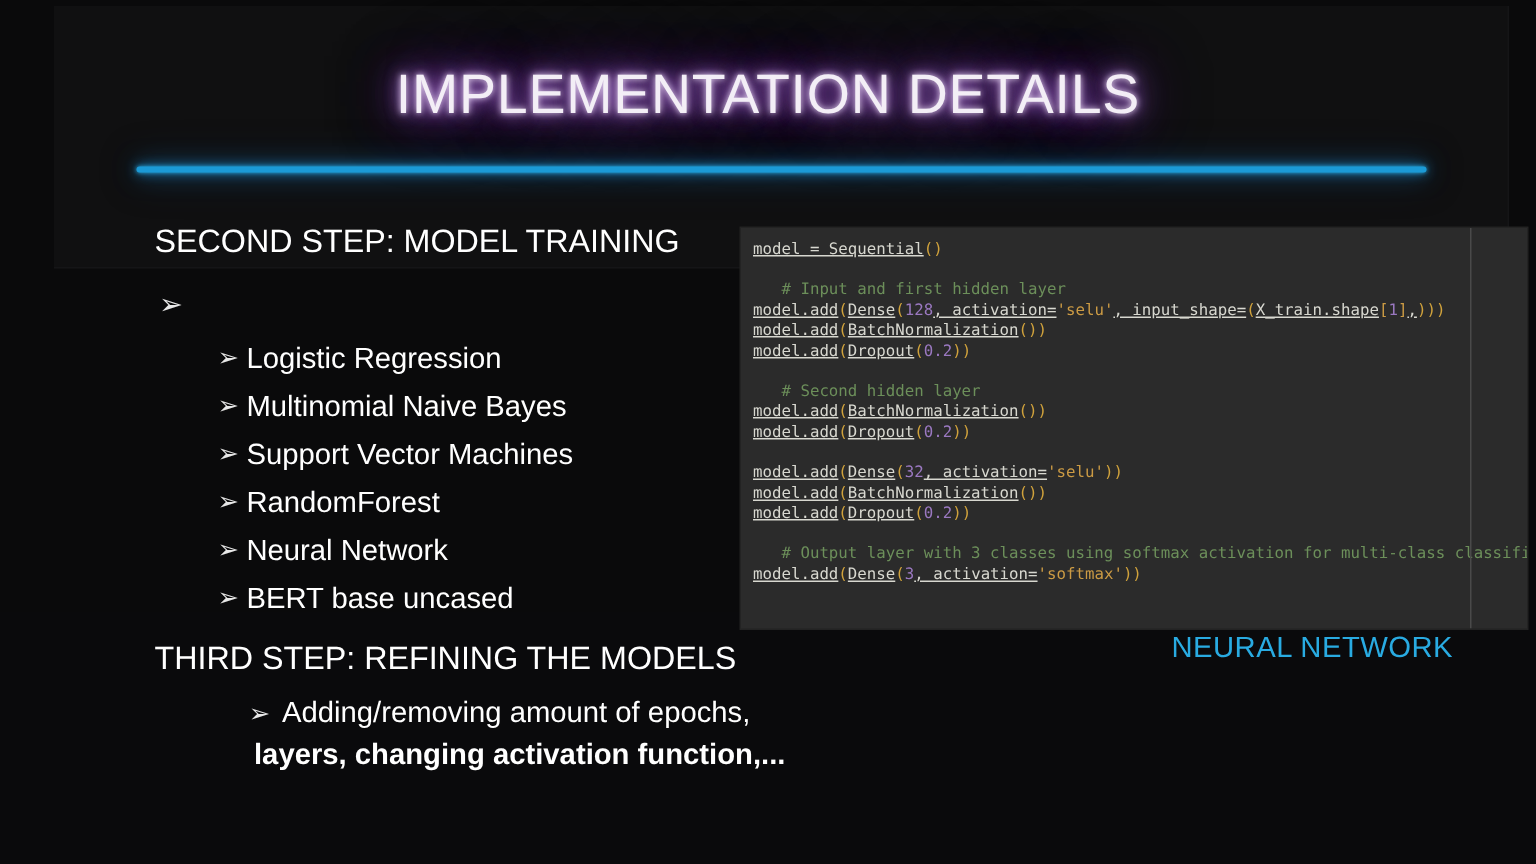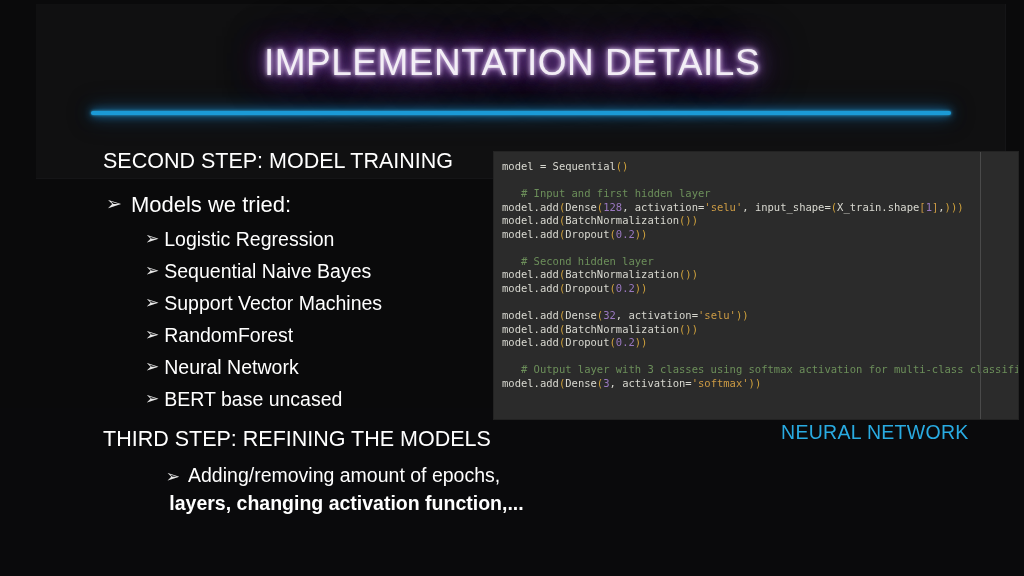--- a/index.html
+++ b/index.html
@@ -125,21 +125,21 @@
     left:486px; top:0; bottom:0;
     width:1px;
     background:#4a4a4a;
   }
   .code-block .ln { white-space:pre; }
   .code-block .blank { height:13.55px; }
   .cmt { color:#6c8f5a; }
   .num { color:#9a78c0; }
   .str { color:#cc9b44; }
   .par { color:#d0a23c; }
-  .plain { color:#d8d8d0; }
+  .plain { color:#d8d8d0;text-decoration:underline; }
 
   .caption {
     position:absolute;
     left:781px; top:421px;
     font-size:19.5px;
     color:#29abe2;
     letter-spacing:0.3px;
     white-space:nowrap;
   }
 </style>
@@ -151,30 +151,29 @@
   <div class="title-panel"></div>
 
   <div class="title" id="slide-title">IMPLEMENTATION DETAILS</div>
 
   <div class="rule"></div>
 
   <div class="heading" id="h-second">SECOND STEP: MODEL TRAINING</div>
 
   <div class="bullet-row lvl1" id="b-models">
     <span class="arrow">➢</span>
-    <span>Models we tried:</span>
   </div>
 
   <div class="bullet-row lvl2" id="b-lr">
     <span class="arrow">➢</span>
     <span>Logistic Regression</span>
   </div>
   <div class="bullet-row lvl2" id="b-mnb">
     <span class="arrow">➢</span>
-    <span>Sequential Naive Bayes</span>
+    <span>Multinomial Naive Bayes</span>
   </div>
   <div class="bullet-row lvl2" id="b-svm">
     <span class="arrow">➢</span>
     <span>Support Vector Machines</span>
   </div>
   <div class="bullet-row lvl2" id="b-rf">
     <span class="arrow">➢</span>
     <span>RandomForest</span>
   </div>
   <div class="bullet-row lvl2" id="b-nn">

